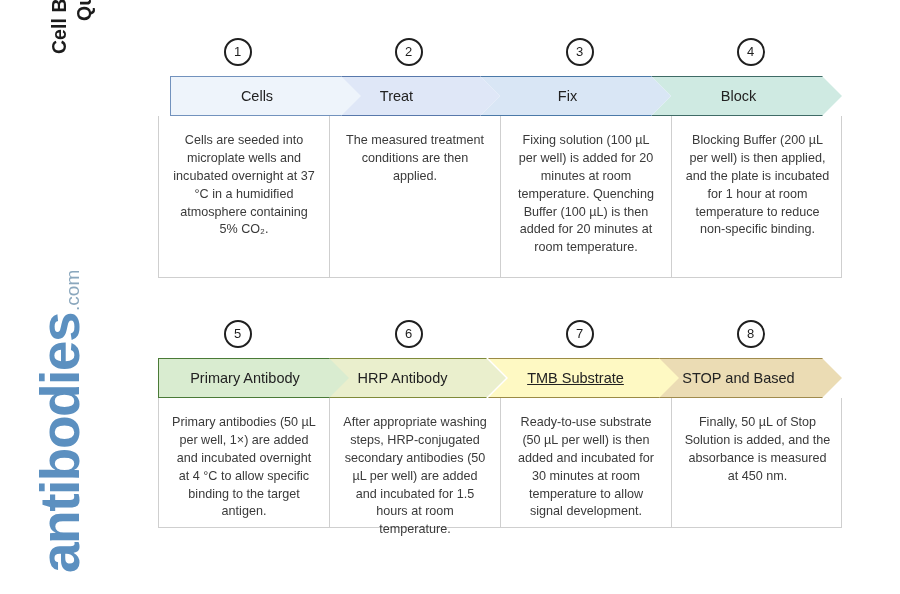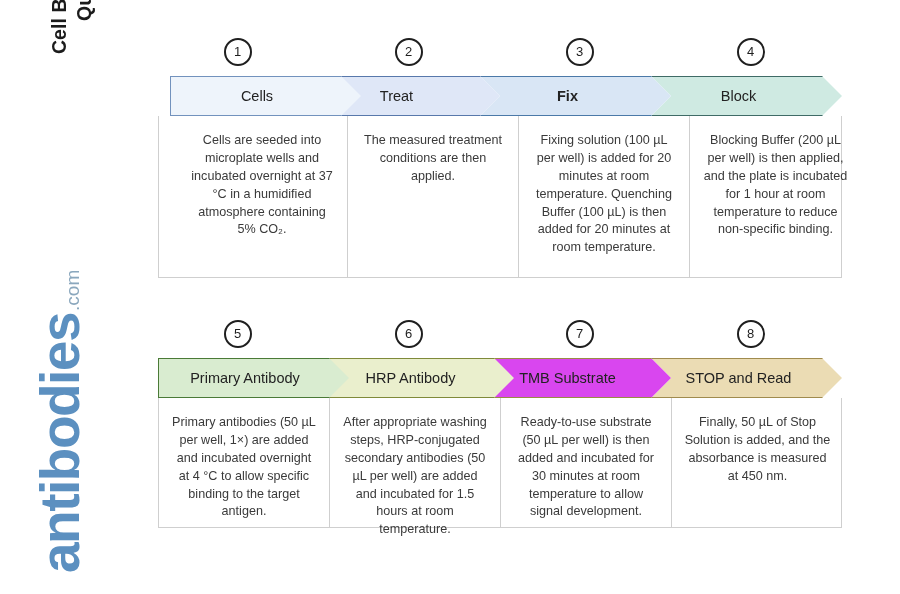--- a/index.html
+++ b/index.html
@@ -116,21 +116,21 @@
 
   .boxes {
     position: relative;
     width: 684px;
     border: 1px solid #cfcfcf;
     border-top: none;
     box-sizing: border-box;
     display: flex;
     background: #ffffff;
   }
-  #row-1 .boxes { height: 162px; padding-left: 18px; }
+  #row-1 .boxes { height: 162px; }
   #row-2 .boxes { height: 130px; }
 
   .box {
     flex: 0 0 171px;
     width: 171px;
     box-sizing: border-box;
     border-right: 1px solid #cfcfcf;
     padding: 16px 12px 10px 12px;
     display: flex;
     align-items: flex-start;
@@ -165,21 +165,21 @@
       <div class="badge" style="left: 407.5px;">3</div>
       <div class="badge" style="left: 578.5px;">4</div>
     </div>
   <div class="chev-strip">
       <div class="chev first" style="left: 12px; width: 191px; background: rgb(238, 244, 251); z-index: 10; clip-path: polygon(0px 0px, calc(100% - 20px) 0px, 100% 50%, calc(100% - 20px) 100%, 0px 100%); border-top: 1.5px solid rgb(114, 146, 189); border-bottom: 1.5px solid rgb(114, 146, 189); border-left: 1.5px solid rgb(114, 146, 189);">
         <span>Cells</span>
       </div>
       <div class="chev" style="left: 151px; width: 191px; background: rgb(223, 231, 247); z-index: 9; clip-path: polygon(0px 0px, calc(100% - 20px) 0px, 100% 50%, calc(100% - 20px) 100%, 0px 100%, 20px 50%); border-top: 1.5px solid rgb(88, 120, 171); border-bottom: 1.5px solid rgb(88, 120, 171);">
         <span>Treat</span>
       </div>
-      <div class="chev" style="left: 322px; width: 191px; background: rgb(217, 230, 245); z-index: 8; clip-path: polygon(0px 0px, calc(100% - 20px) 0px, 100% 50%, calc(100% - 20px) 100%, 0px 100%, 20px 50%); border-top: 1.5px solid rgb(75, 121, 168); border-bottom: 1.5px solid rgb(75, 121, 168); font-weight: bold;">
+      <div class="chev" style="left: 322px; width: 191px; background: rgb(217, 230, 245); z-index: 8; clip-path: polygon(0px 0px, calc(100% - 20px) 0px, 100% 50%, calc(100% - 20px) 100%, 0px 100%, 20px 50%); border-top: 1.5px solid rgb(75, 121, 168); border-bottom: 1.5px solid rgb(75, 121, 168);">
         <span>Fix</span>
       </div>
       <div class="chev" style="left: 493px; width: 191px; background: rgb(207, 234, 226); z-index: 7; clip-path: polygon(0px 0px, calc(100% - 20px) 0px, 100% 50%, calc(100% - 20px) 100%, 0px 100%, 20px 50%); border-top: 1.5px solid rgb(63, 107, 102); border-bottom: 1.5px solid rgb(63, 107, 102);">
         <span>Block</span>
       </div>
     </div>
   <div class="boxes">
       <div class="box">
         <p>Cells are seeded into microplate wells and incubated overnight at 37 °C in a humidified atmosphere containing 5% CO₂.</p>
       </div>
@@ -199,28 +199,28 @@
   <div class="badges">
       <div class="badge" style="left: 65.5px;">5</div>
       <div class="badge" style="left: 236.5px;">6</div>
       <div class="badge" style="left: 407.5px;">7</div>
       <div class="badge" style="left: 578.5px;">8</div>
     </div>
   <div class="chev-strip">
       <div class="chev first" style="left: 0px; width: 191px; background: rgb(217, 236, 208); z-index: 10; clip-path: polygon(0px 0px, calc(100% - 20px) 0px, 100% 50%, calc(100% - 20px) 100%, 0px 100%); border-top: 1.5px solid rgb(74, 122, 55); border-bottom: 1.5px solid rgb(74, 122, 55); border-left: 1.5px solid rgb(74, 122, 55);">
         <span>Primary Antibody</span>
       </div>
-      <div class="chev" style="left: 165px; width: 191px; background: rgb(234, 239, 205); z-index: 9; clip-path: polygon(0px 0px, calc(100% - 20px) 0px, 100% 50%, calc(100% - 20px) 100%, 0px 100%, 20px 50%); border-top: 1.5px solid rgb(127, 138, 58); border-bottom: 1.5px solid rgb(127, 138, 58);">
+      <div class="chev" style="left: 157px; width: 191px; background: rgb(234, 239, 205); z-index: 9; clip-path: polygon(0px 0px, calc(100% - 20px) 0px, 100% 50%, calc(100% - 20px) 100%, 0px 100%, 20px 50%); border-top: 1.5px solid rgb(127, 138, 58); border-bottom: 1.5px solid rgb(127, 138, 58);">
         <span>HRP Antibody</span>
       </div>
-      <div class="chev" style="left: 322px; width: 191px; background: #d946ef; z-index: 8; clip-path: polygon(0px 0px, calc(100% - 20px) 0px, 100% 50%, calc(100% - 20px) 100%, 0px 100%, 20px 50%); border-top: 1.5px solid rgb(155, 139, 69); border-bottom: 1.5px solid rgb(155, 139, 69);">
+      <div class="chev" style="left: 330px; width: 191px; background: #fef9c3; z-index: 8; clip-path: polygon(0px 0px, calc(100% - 20px) 0px, 100% 50%, calc(100% - 20px) 100%, 0px 100%, 20px 50%); border-top: 1.5px solid rgb(155, 139, 69); border-bottom: 1.5px solid rgb(155, 139, 69); text-decoration: underline;">
         <span>TMB Substrate</span>
       </div>
       <div class="chev" style="left: 493px; width: 191px; background: rgb(235, 220, 180); z-index: 7; clip-path: polygon(0px 0px, calc(100% - 20px) 0px, 100% 50%, calc(100% - 20px) 100%, 0px 100%, 20px 50%); border-top: 1.5px solid rgb(160, 139, 78); border-bottom: 1.5px solid rgb(160, 139, 78);">
-        <span>STOP and Read</span>
+        <span>STOP and Based</span>
       </div>
     </div>
   <div class="boxes">
       <div class="box">
         <p>Primary antibodies (50 µL per well, 1×) are added and incubated overnight at 4 °C to allow specific binding to the target antigen.</p>
       </div>
       <div class="box">
         <p>After appropriate washing steps, HRP-conjugated secondary antibodies (50 µL per well) are added and incubated for 1.5 hours at room temperature.</p>
       </div>
       <div class="box">

